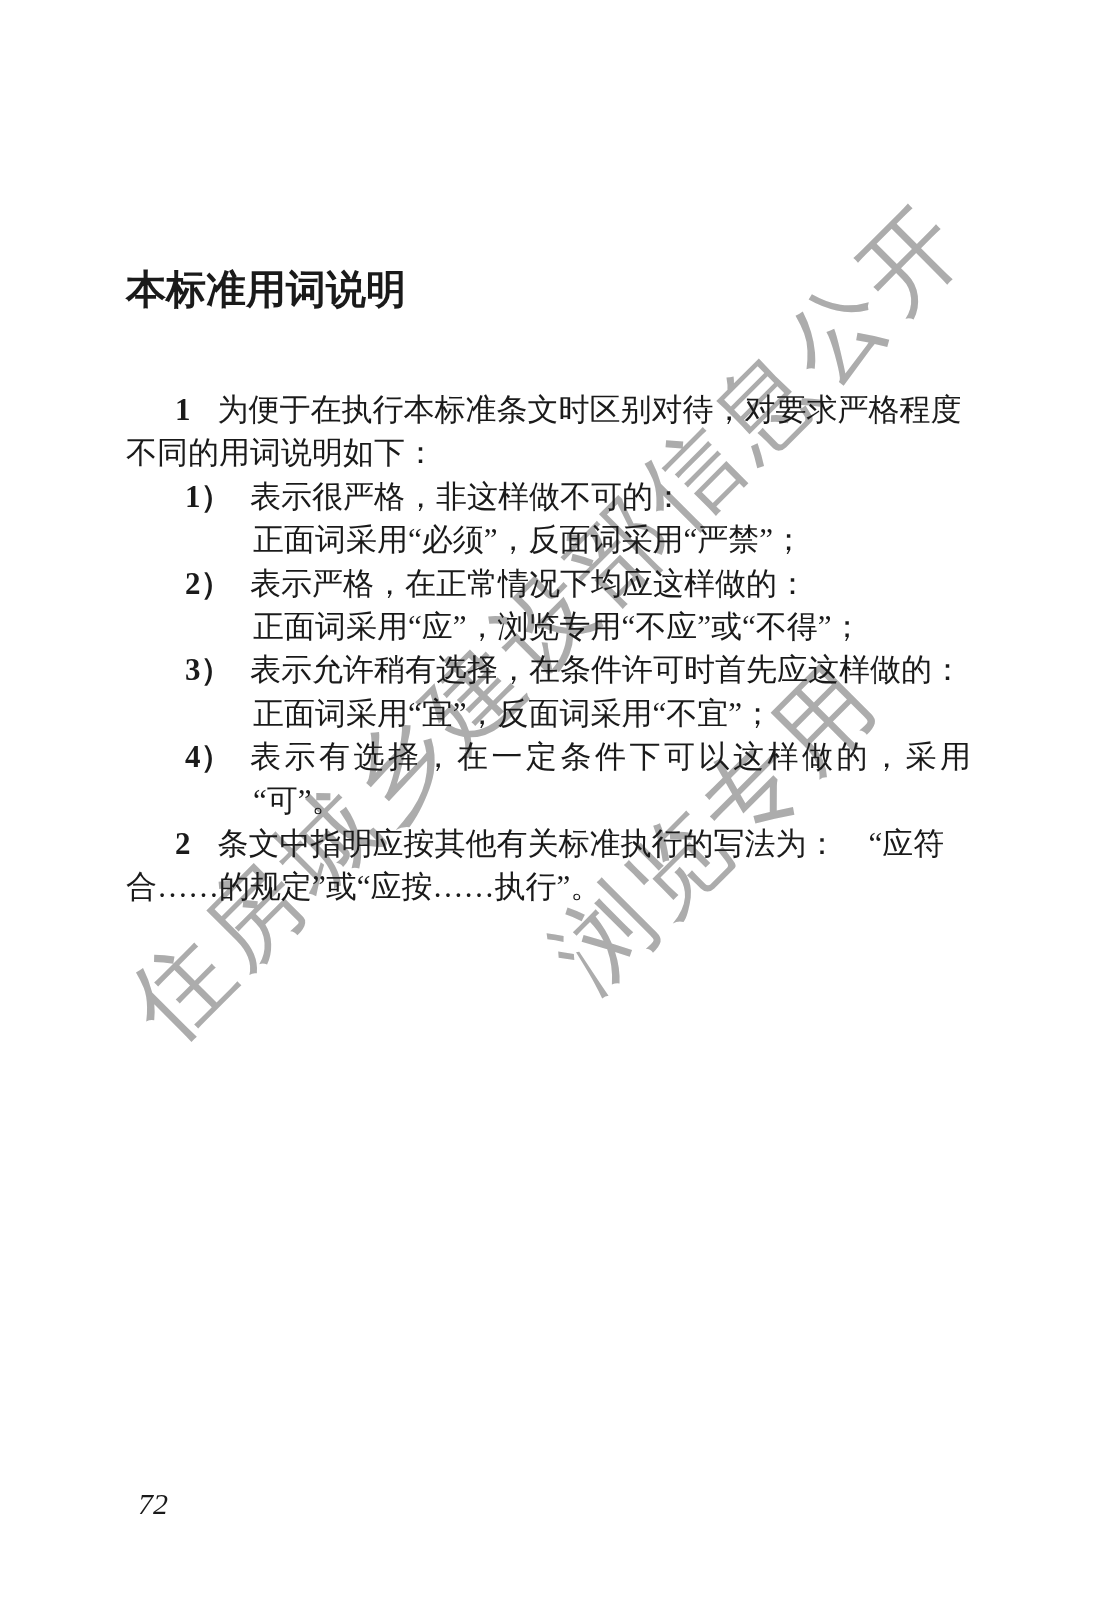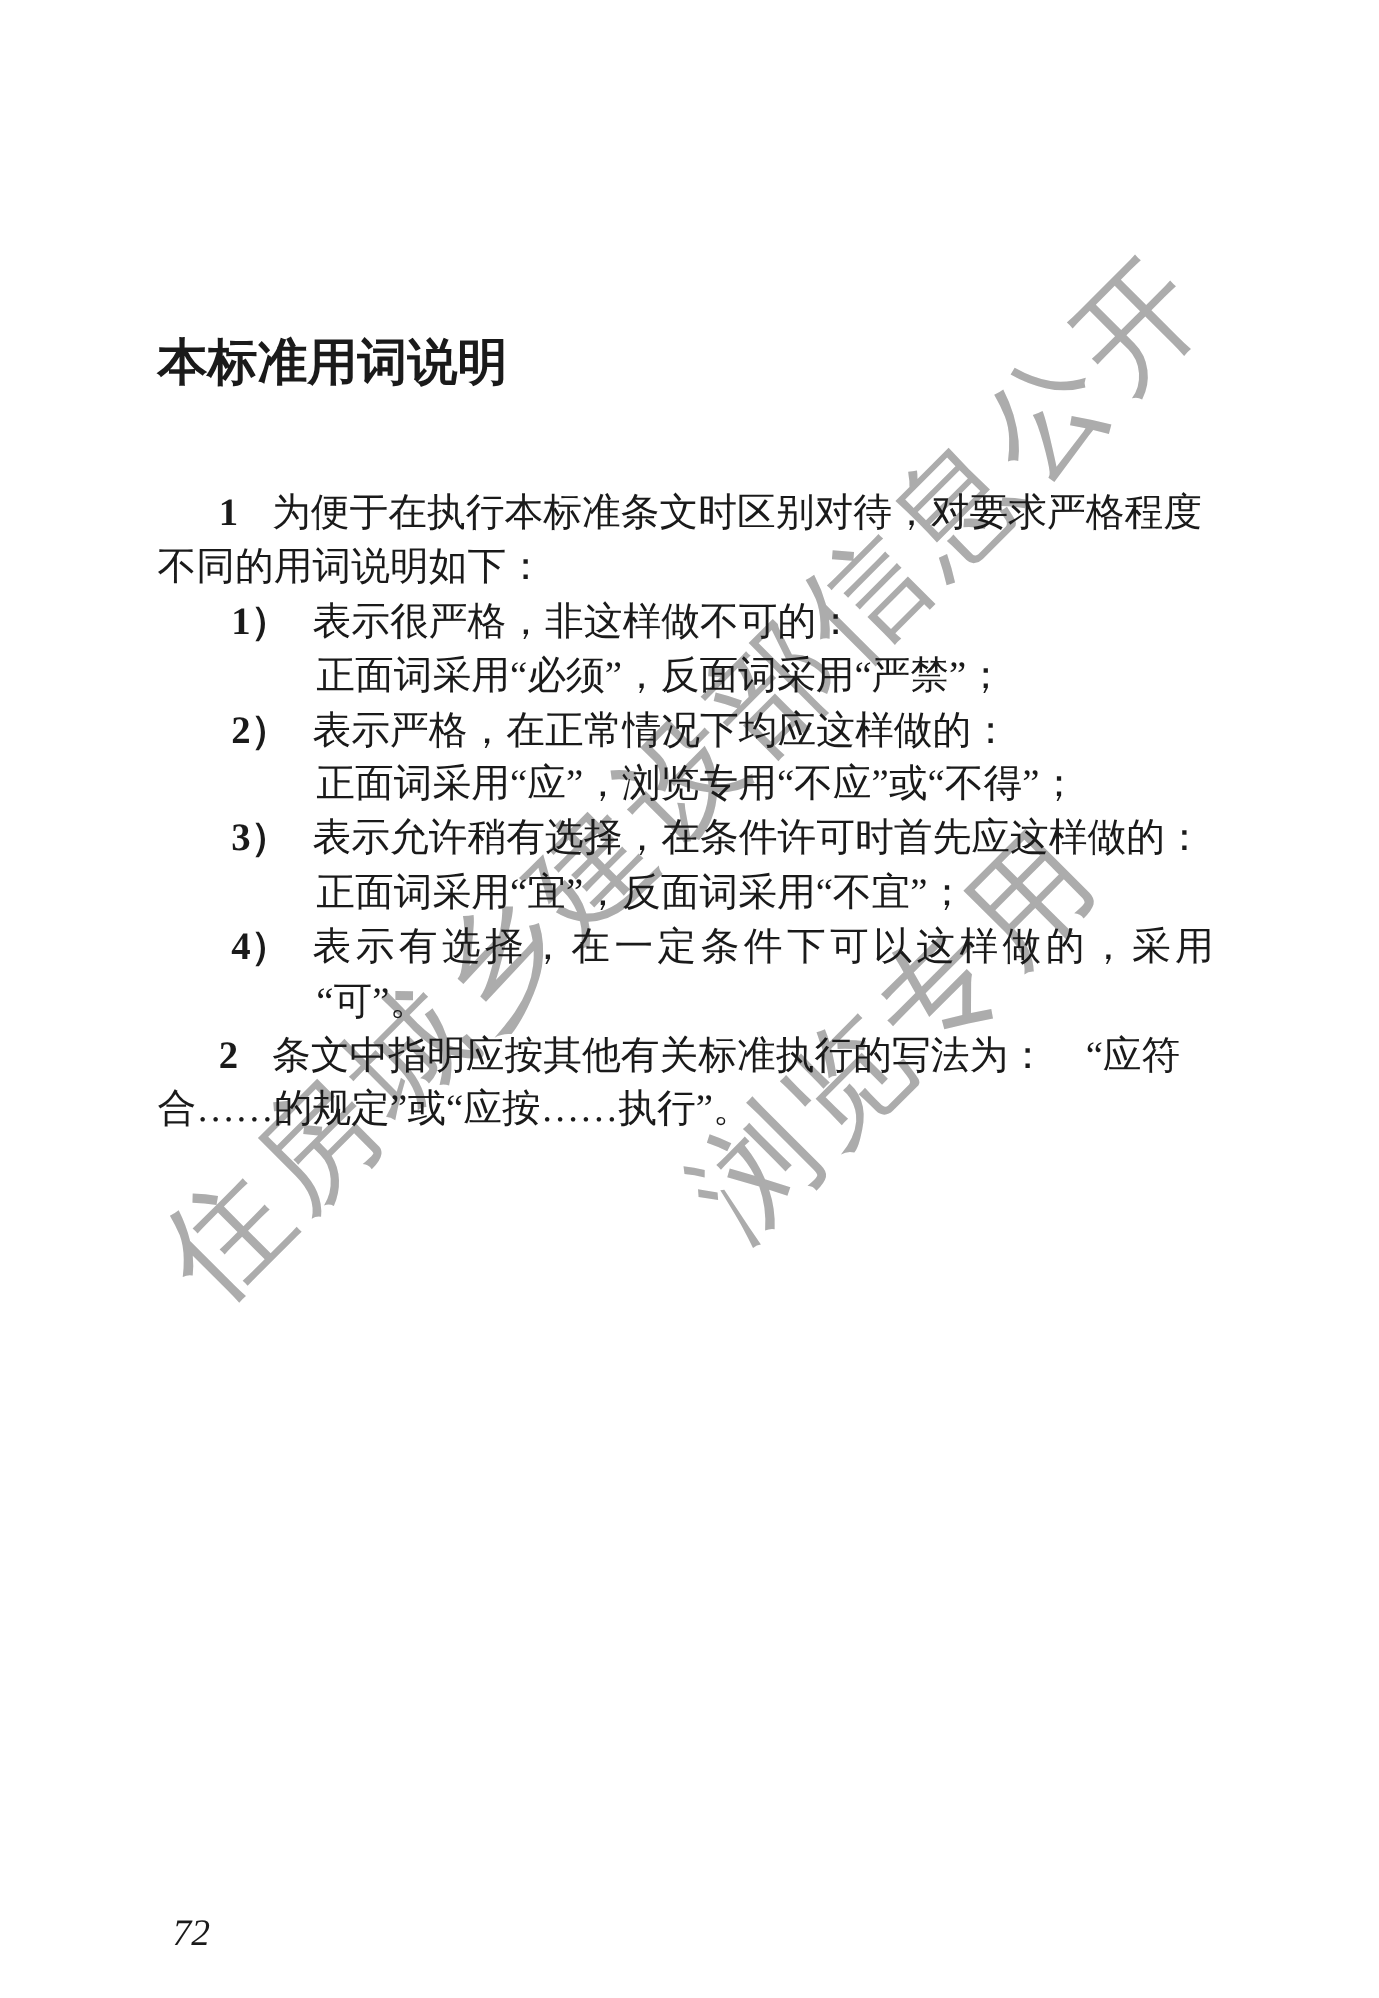--- a/index.html
+++ b/index.html
@@ -51,21 +51,21 @@
   .p-first { padding-left: 49px; text-align: right; }
   .pnum { font-weight: 700; margin-right: 27px; }
   .item-first { padding-left: 59px; }
   .inum { font-weight: 700; display: inline-block; width: 65px; }
   .item-cont { padding-left: 127px; }
   .sp { letter-spacing: 3.5px; }
   
   .page-number {
     position: absolute;
     left: 138px;
-    top: 1530px;
+    top: 1487px;
     font-size: 30px;
     font-style: italic;
   }
 </style>
 </head>
 <body>
 
 <div class="page">
 
   <div class="watermark wm-main">住房城乡建设部信息公开</div>

